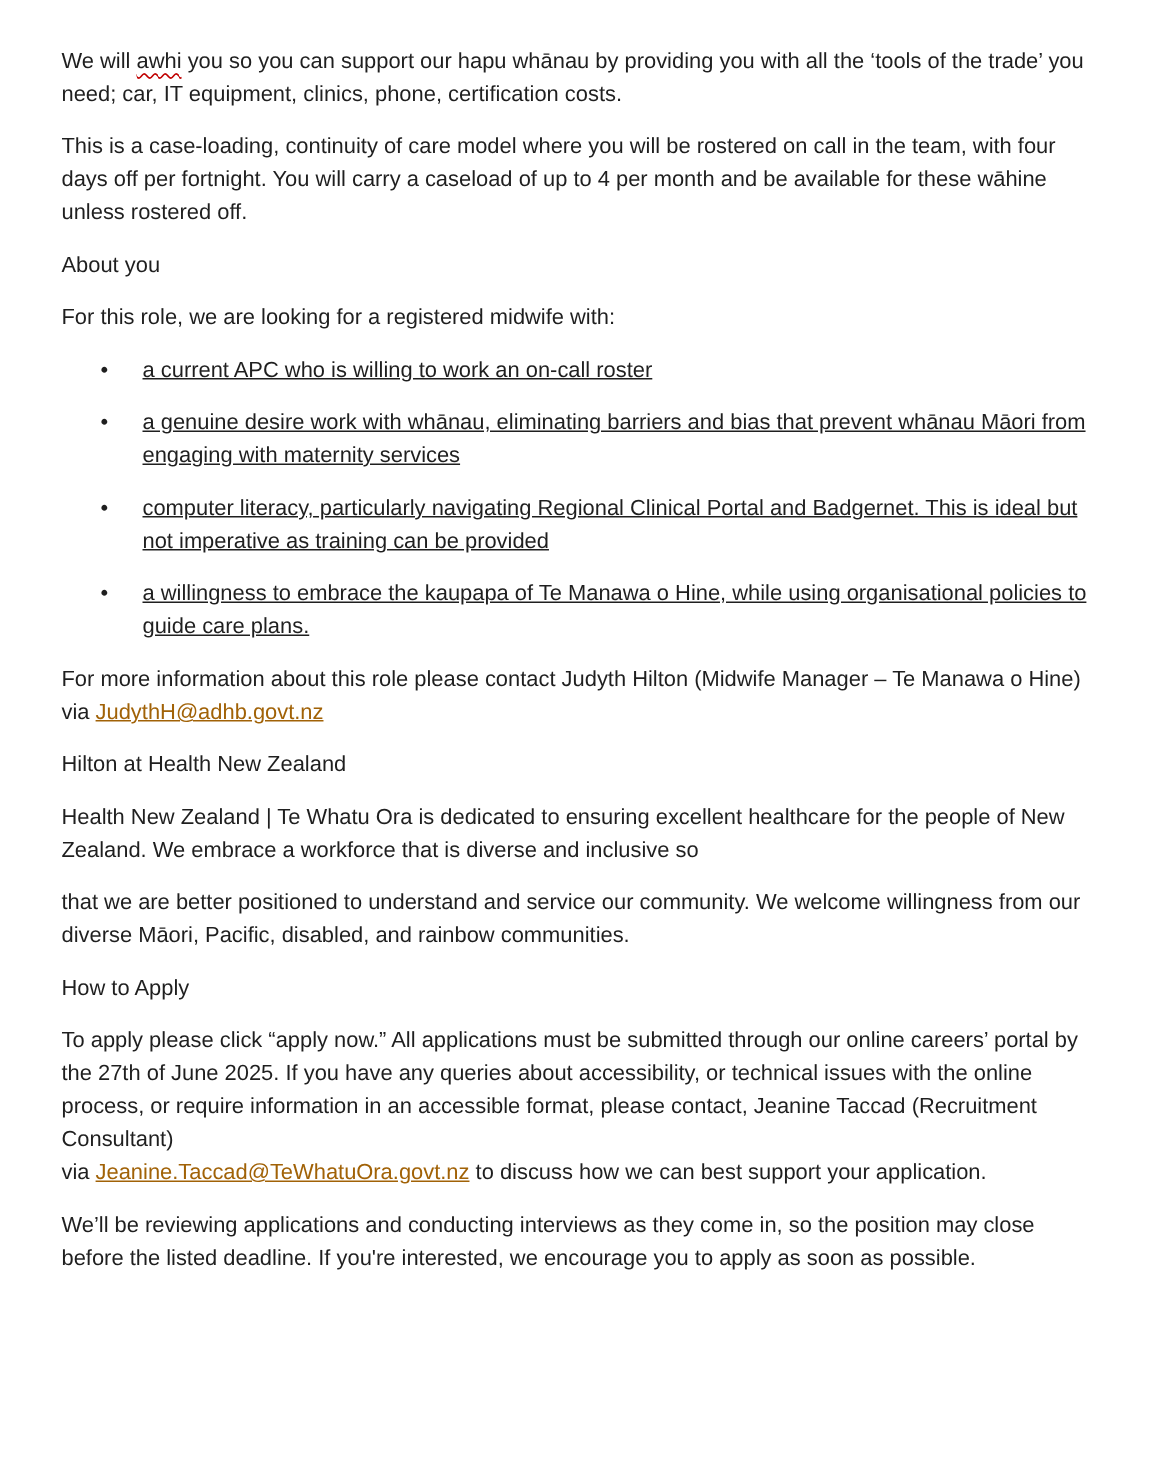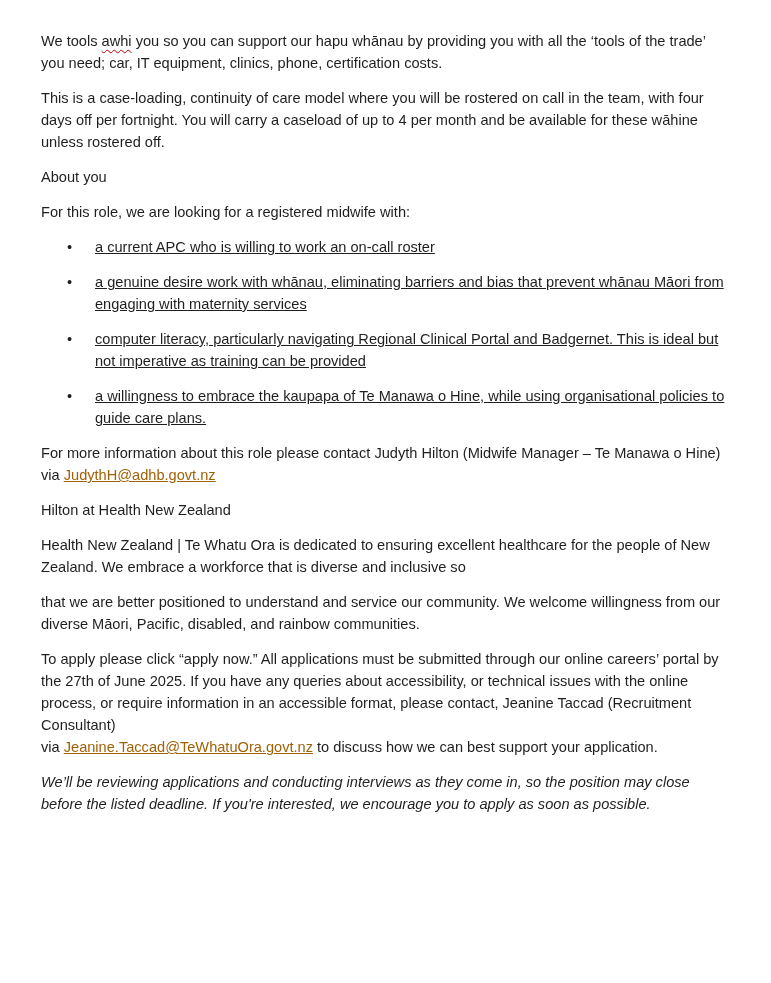--- a/index.html
+++ b/index.html
@@ -47,29 +47,28 @@
     text-decoration: underline;
     cursor: pointer;
   }
   .misspelled {
     text-decoration: underline wavy #C00000 1px;
     text-decoration-skip-ink: none;
     text-underline-offset: 3px;
   }
   .bold { font-weight: normal; }
   .closing {
-    font-style: italic;
   }
 </style>
 </head>
 <body>
 
 <div class="page">
 
-  <p><span>We tools </span><span class="misspelled">awhi</span><span> you so you can support our hapu whānau by providing you with all the ‘tools of the trade’ you need; car, IT equipment, clinics, phone, certification costs.</span></p>
+  <p><span>We will </span><span class="misspelled">awhi</span><span> you so you can support our hapu whānau by providing you with all the ‘tools of the trade’ you need; car, IT equipment, clinics, phone, certification costs.</span></p>
 
   <p>This is a case-loading, continuity of care model where you will be rostered on call in the team, with four days off per fortnight. You will carry a caseload of up to 4 per month and be available for these wāhine unless rostered off.</p>
 
   <p class="heading">About you</p>
 
   <p>For this role, we are looking for a registered midwife with:</p>
 
   <ul class="req-list">
     <li>a current APC who is willing to work an on-call roster</li>
     <li>a genuine desire work with whānau, eliminating barriers and bias that prevent whānau Māori from engaging with maternity services</li>
@@ -78,18 +77,19 @@
   </ul>
 
   <p><span>For more information about this role please contact Judyth Hilton (Midwife Manager – Te Manawa o Hine) via </span><a class="email-link">JudythH@adhb.govt.nz</a></p>
 
   <p class="heading">Hilton at Health New Zealand</p>
 
   <p>Health New Zealand | Te Whatu Ora is dedicated to ensuring excellent healthcare for the people of New Zealand. We embrace a workforce that is diverse and inclusive so</p>
 
   <p>that we are better positioned to understand and service our community. We welcome willingness from our diverse Māori, Pacific, disabled, and rainbow communities.</p>
 
+  <p class="heading">How to Apply</p>
 
   <p><span>To apply please click “apply now.” All applications must be submitted through our online careers’ portal by the </span><span class="bold">27th of June 2025</span><span>. If you have any queries about accessibility, or technical issues with the online process, or require information in an accessible format, please contact, Jeanine Taccad (Recruitment Consultant)</span><br><span>via </span><a class="email-link">Jeanine.Taccad@TeWhatuOra.govt.nz</a><span> to discuss how we can best support your application.</span></p>
 
   <p class="closing">We’ll be reviewing applications and conducting interviews as they come in, so the position may close before the listed deadline. If you're interested, we encourage you to apply as soon as possible.</p>
 
 </div>
 
 </body></html>

